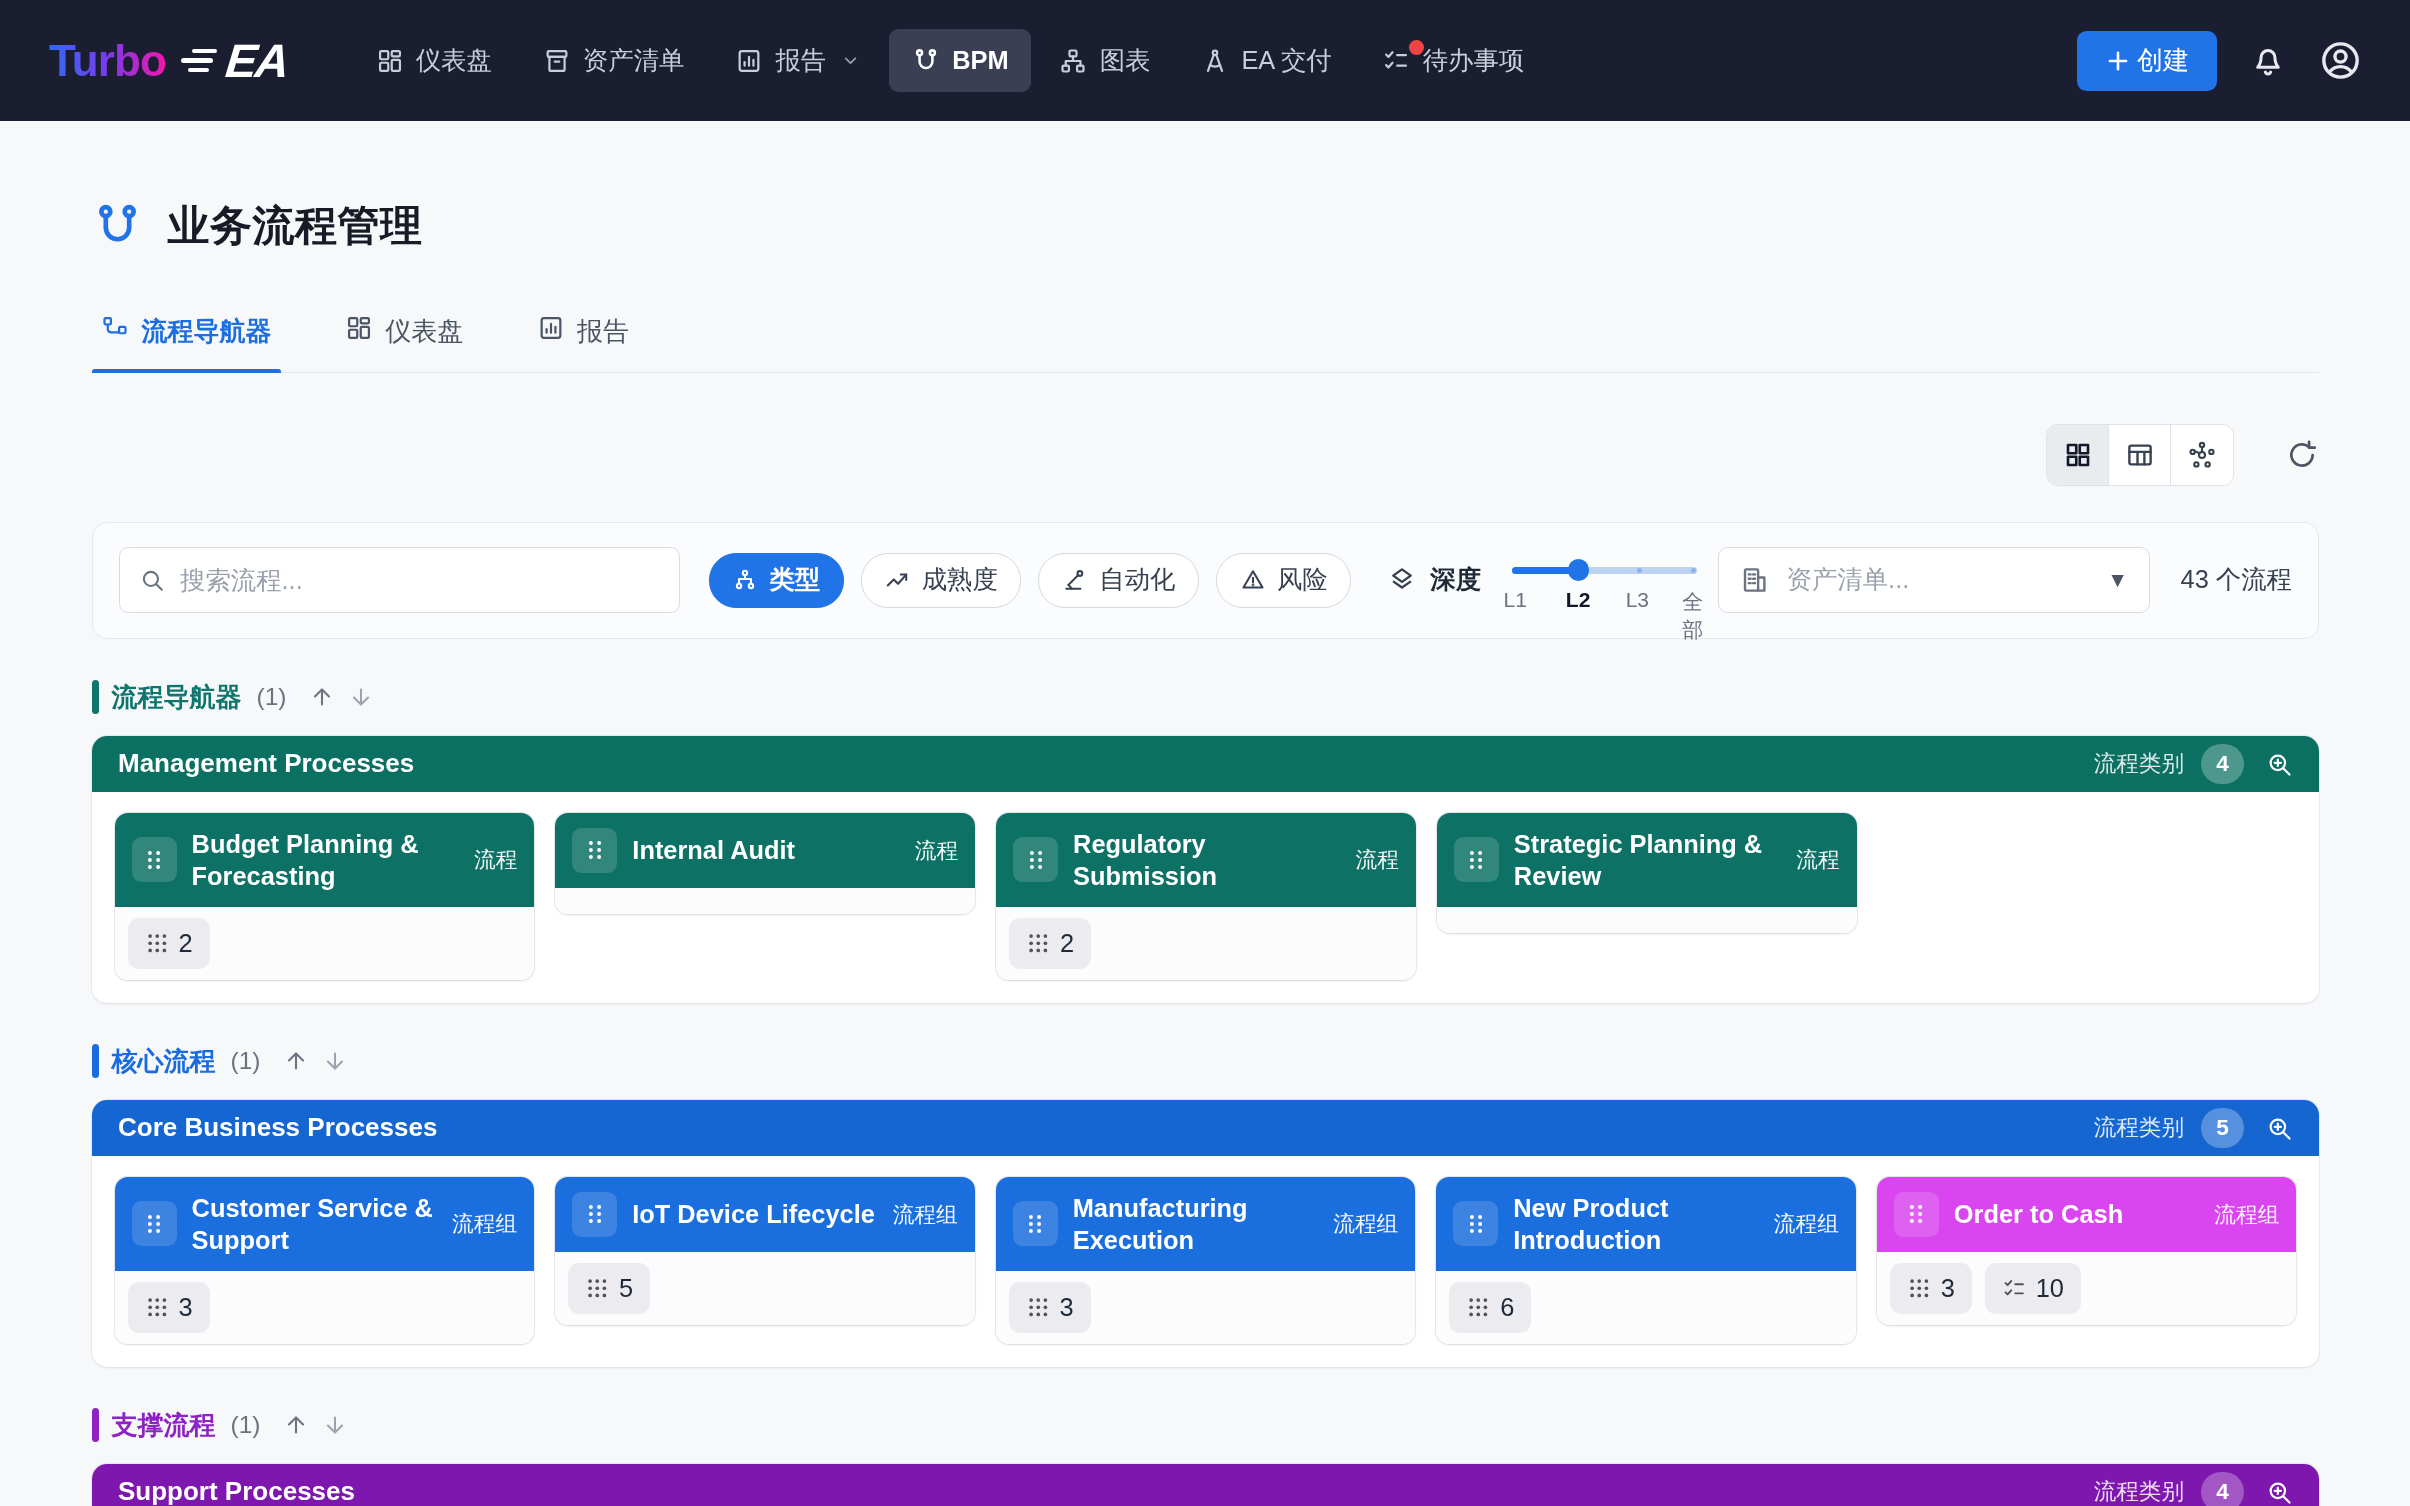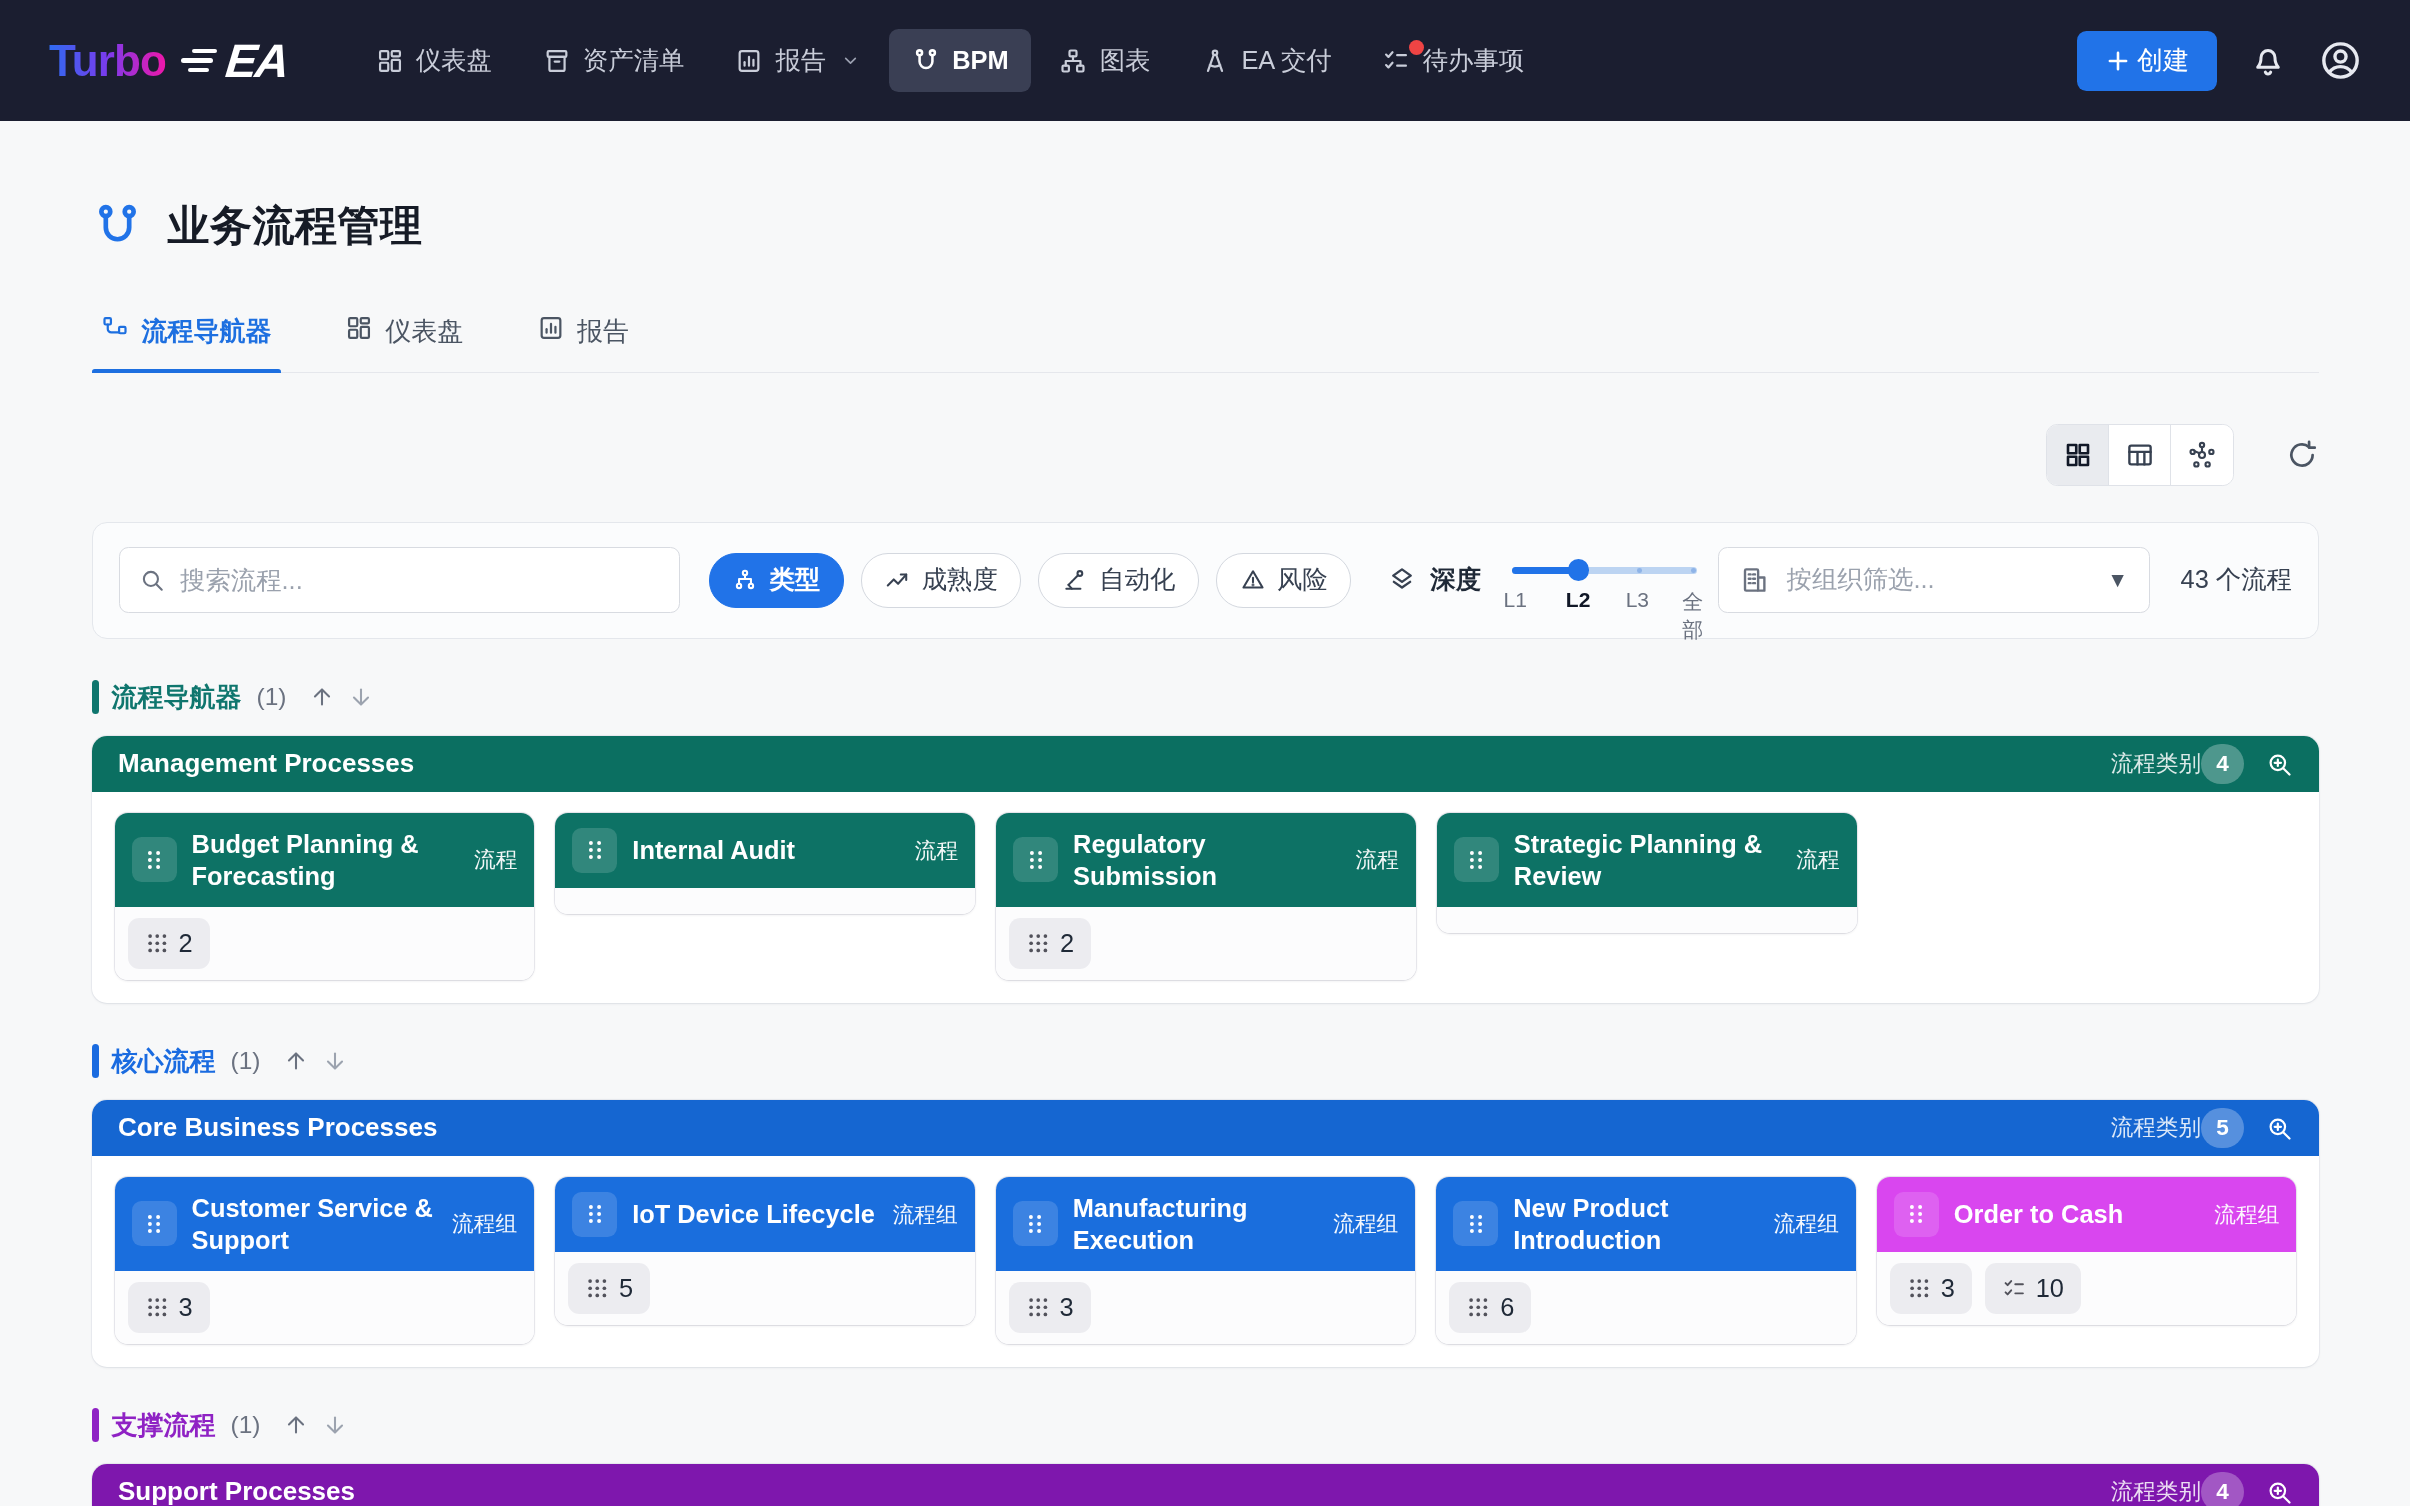--- a/index.html
+++ b/index.html
@@ -75,21 +75,21 @@
   .sections { }
   .sec-label { display:flex; align-items:center; gap:13px; margin-top:41px; margin-bottom:21px; }
   .sec-label .bar { width:6.6px; height:34px; border-radius:3.8px; }
   .sec-label .txt { font-size:26px; font-weight:800; }
   .sec-label .cnt { font-size:24.5px; color:#6b7280; margin-left:1.9px; }
   .sec-label .arr { background:none; border:0; color:#6b7280; cursor:pointer; margin-left:9.4px; }
   .sec-label .arr.dn { color:#9ca3af; margin-left:0; }
   .panel { border-radius:15px; background:#fff; box-shadow:0 0.9px 2.8px rgba(15,23,42,.07), 0 0 0 0.9px #eceef2; overflow:hidden; }
   .band { height:56px; display:flex; align-items:center; padding:0 26px; color:#fff; }
   .band .b-title { font-size:26px; font-weight:800; flex:1; }
-  .band .b-label { font-size:22.6px; opacity:.85; }
+  .band .b-label { font-size:22.6px; opacity:.85; margin-right:17px; }
   .band .b-pill { min-width:43px; height:40px; padding:0 13px; border-radius:20px; background:rgba(255,255,255,.28); display:flex; align-items:center; justify-content:center; font-size:22.6px; font-weight:700; margin-right:21px; }
   .band .b-zoom { background:none; border:0; color:#fff; cursor:pointer; }
   .cards { display:flex; gap:21px; padding:21px 22.6px 22.6px; align-items:flex-start; }
   .card { width:calc((100% - 83px)/5); border-radius:13px; background:#fdfdfe; box-shadow:0 0.9px 2.8px rgba(15,23,42,.10), 0 0 0 0.9px #ececf1; overflow:hidden; cursor:pointer; }
   .card-head { display:flex; align-items:center; gap:15px; padding:15px 17px; color:#fff; min-height:62px; }
   .card-head .handle { width:45px; height:45px; border-radius:9.4px; background:rgba(255,255,255,.15); display:flex; align-items:center; justify-content:center; flex:none; cursor:grab; }
   .card-head .c-title { flex:1; font-size:25.4px; font-weight:800; line-height:1.26; }
   .card-head .c-type { font-size:21.7px; opacity:.95; flex:none; }
   .card-foot { padding:11.3px 13px; min-height:26px; display:flex; gap:13px; background:#fcfcfd; }
   .cpill { height:51px; border-radius:11.3px; background:#ececf0; display:flex; align-items:center; gap:9.4px; padding:0 17px; color:#1f2937; font-size:25.4px; }
@@ -374,21 +374,21 @@
         </div>
     </div>
     <div class="org-select">
       <span id="building-icon" style="color:#6b7280">
           <svg width="30" height="30" viewBox="0 0 24 24" fill="none" stroke="currentColor" stroke-width="1.9" stroke-linecap="round" stroke-linejoin="round">
             <rect x="4" y="3.5" width="10.5" height="17" rx="1"></rect>
             <path d="M14.5 10h5v10.5h-5"></path>
             <path d="M7 7.5h1.5M10.5 7.5H12M7 11h1.5M10.5 11H12M7 14.5h1.5M10.5 14.5H12"></path>
           </svg>
         </span>
-      <span class="ph">按组织筛选...</span>
+      <span class="ph">资产清单...</span>
       <span class="caret">▼</span>
     </div>
     <div class="f-count">43 个流程</div>
   </div>
 
   <div class="sections" id="sections">
       <div class="sec-label">
         <span class="bar" style="background: rgb(15, 118, 110);"></span>
         <span class="txt" style="color: rgb(15, 118, 110);">流程导航器</span>
         <span class="cnt">(1)</span>

